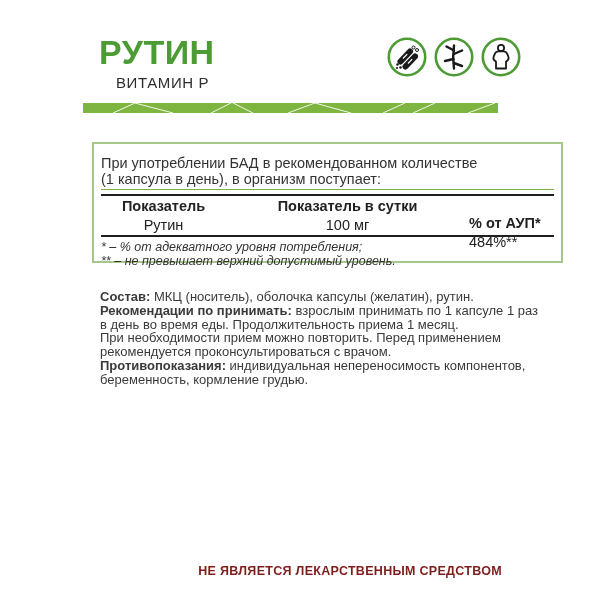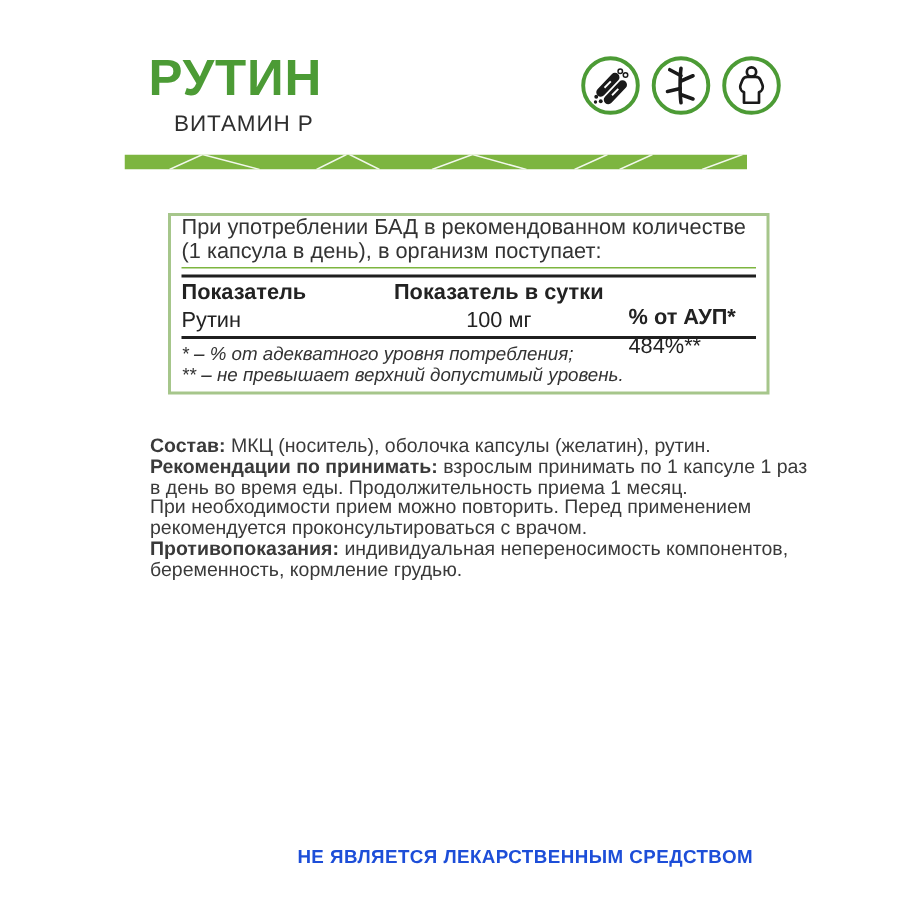--- a/index.html
+++ b/index.html
@@ -21,45 +21,45 @@
   }
 
   .icons{position:absolute;left:387px;top:37px;display:flex;gap:7px;}
   .icon{width:40px;height:40px;display:block;}
   .icon svg{display:block;width:40px;height:40px;}
 
   .strip{position:absolute;left:83px;top:103px;width:415px;height:10px;}
   .strip svg{display:block;width:415px;height:10px;}
 
   .info-box{
-    position:absolute;left:112px;top:142px;width:401px;height:121px;
+    position:absolute;left:92px;top:142px;width:471px;height:121px;
     box-sizing:border-box;border:2px solid #a6c68b;background:#fff;
-    padding:0 7px 0 7px;
+    padding:11px 7px 0 7px;
   }
   .intro div{font-size:14.5px;line-height:16px;color:#333;white-space:nowrap;}
   .rule-green{height:1px;background:#7db540;margin-top:2px;}
   .rule-dark{height:2px;background:#1f1f1f;}
   .rule-dark.top{margin-top:4px;}
   .rule-dark.bottom{margin-top:1px;}
   .trow{display:flex;align-items:center;font-size:14.5px;color:#222;height:18px;margin-top:1px;}
   .trow.thead{font-weight:bold;}
-  .trow .c1{flex:0 0 125px;text-align:left;}
+  .trow .c1{flex:0 0 125px;text-align:center;}
   .trow .c2{flex:1;text-align:center;}
   .trow .c3{flex:0 0 85px;margin-top:33px;}
   .footnotes{margin-top:3px;}
   .footnotes div{font-style:italic;font-size:12.5px;line-height:14px;color:#333;white-space:nowrap;}
 
   .description{position:absolute;left:100px;top:290px;width:420px;}
   .dline{font-size:13px;line-height:13.8px;white-space:nowrap;color:#3a3a3a;}
   .dline .b{font-weight:bold;}
 
   .footer{
     position:absolute;left:100px;top:564px;width:402px;
     text-align:right;font-size:12.5px;font-weight:bold;
-    letter-spacing:0.3px;color:#1d4ed8;white-space:nowrap;
+    letter-spacing:0.3px;color:#7f1d1d;white-space:nowrap;
   }
 </style>
 </head>
 <body>
 
 <div class="label">
 
   <div class="title">РУТИН</div>
   <div class="subtitle">ВИТАМИН Р</div>
 

